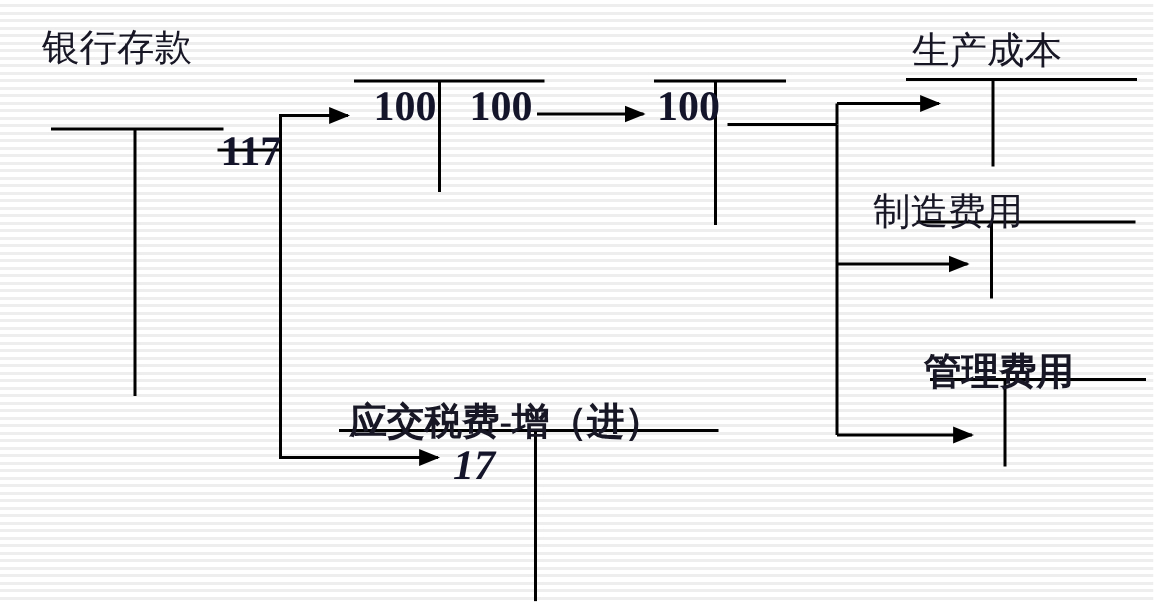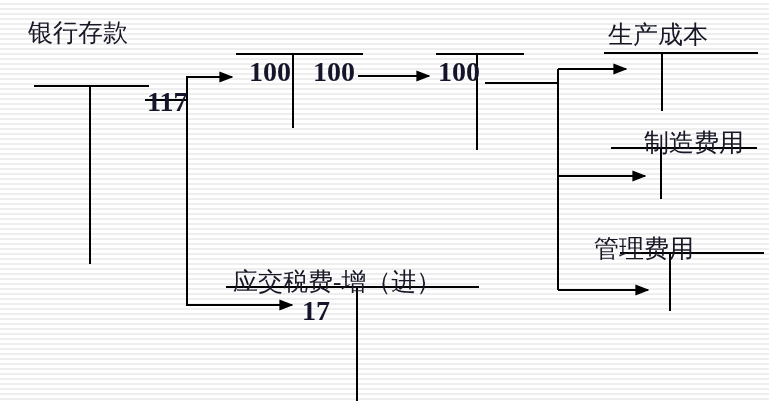--- a/index.html
+++ b/index.html
@@ -113,29 +113,29 @@
 
     <path d="M 558 290 L 648 290" stroke="#000" stroke-width="2" fill="none" marker-end="url(#arrow)"></path>
   </svg>
 
   <div class="lbl acct-title" style="left:28px; top:8px;">银行存款</div>
 
 
 
   <div class="lbl acct-title" style="left:608px; top:10px;">生产成本</div>
 
-  <div class="lbl acct-title" style="left:644px; top:118px;">制造费用</div>
+  <div class="lbl acct-title" style="left:582px; top:118px;font-family:Liberation Mono, monospace;">制造费用</div>
 
-  <div class="lbl acct-title" style="left:594px; top:224px;">管理费用</div>
+  <div class="lbl acct-title" style="left:616px; top:224px;font-weight:bold;">管理费用</div>
 
-  <div class="lbl acct-title" style="left:233px; top:257px;">应交税费-增（进）</div>
+  <div class="lbl acct-title" style="left:233px; top:257px;font-weight:bold;">应交税费-增（进）</div>
 
   <div class="lbl amt" style="left:109px; top:88px;margin-left:38px;">117</div>
 
   <div class="lbl amt" style="left:249px; top:58px;">100</div>
 
   <div class="lbl amt" style="left:313px; top:58px;">100</div>
 
   <div class="lbl amt" style="left:438px; top:58px;">100</div>
 
-  <div class="lbl amt" style="left:302px; top:297px;">17</div>
+  <div class="lbl amt" style="left:302px; top:297px;font-style:italic;">17</div>
 
 </div>
 
 </body></html>

